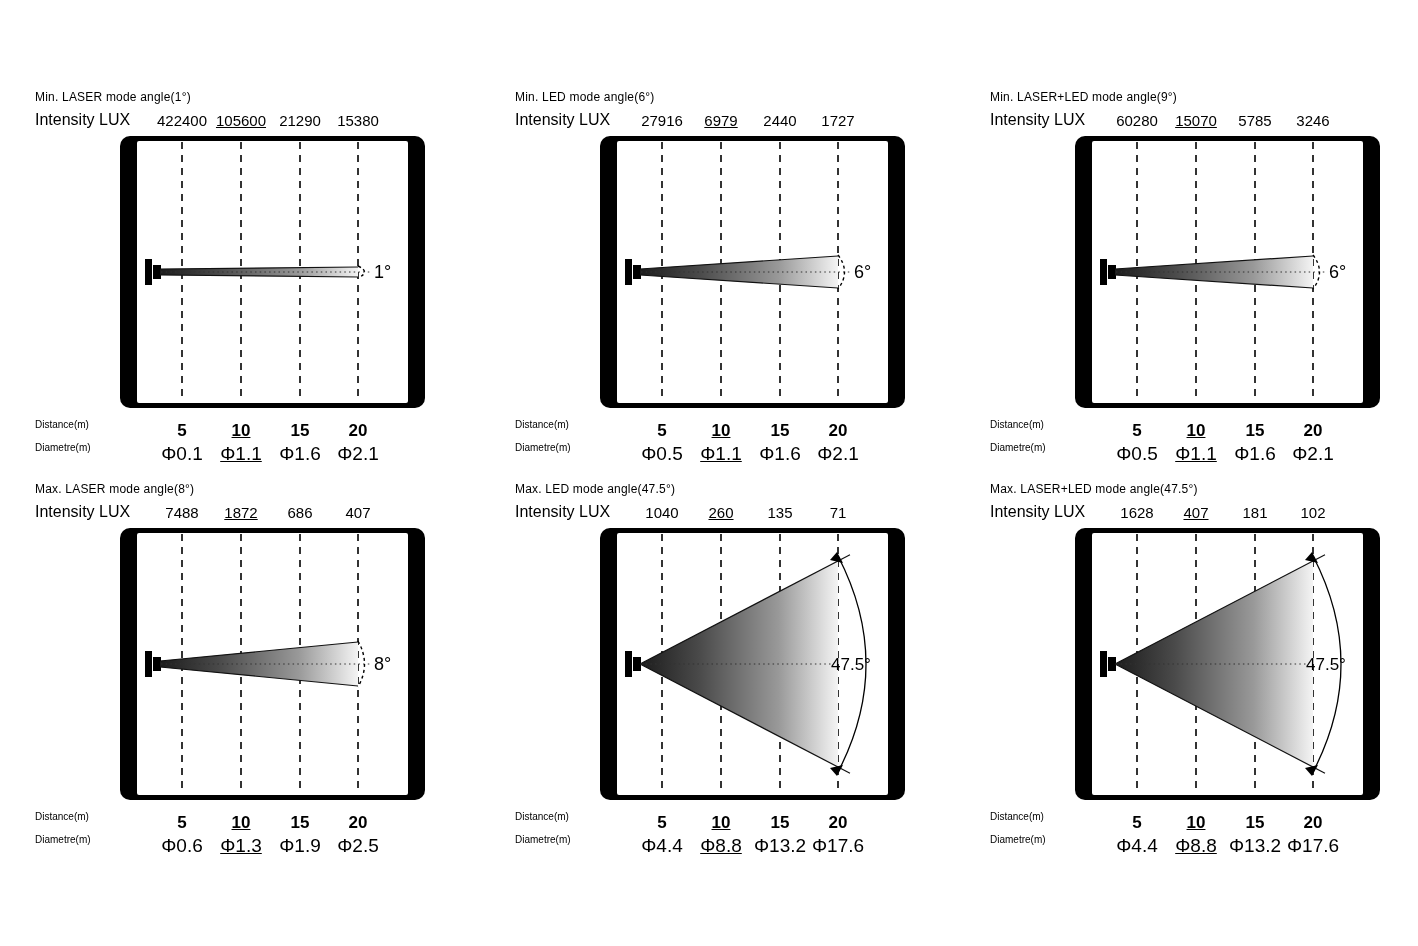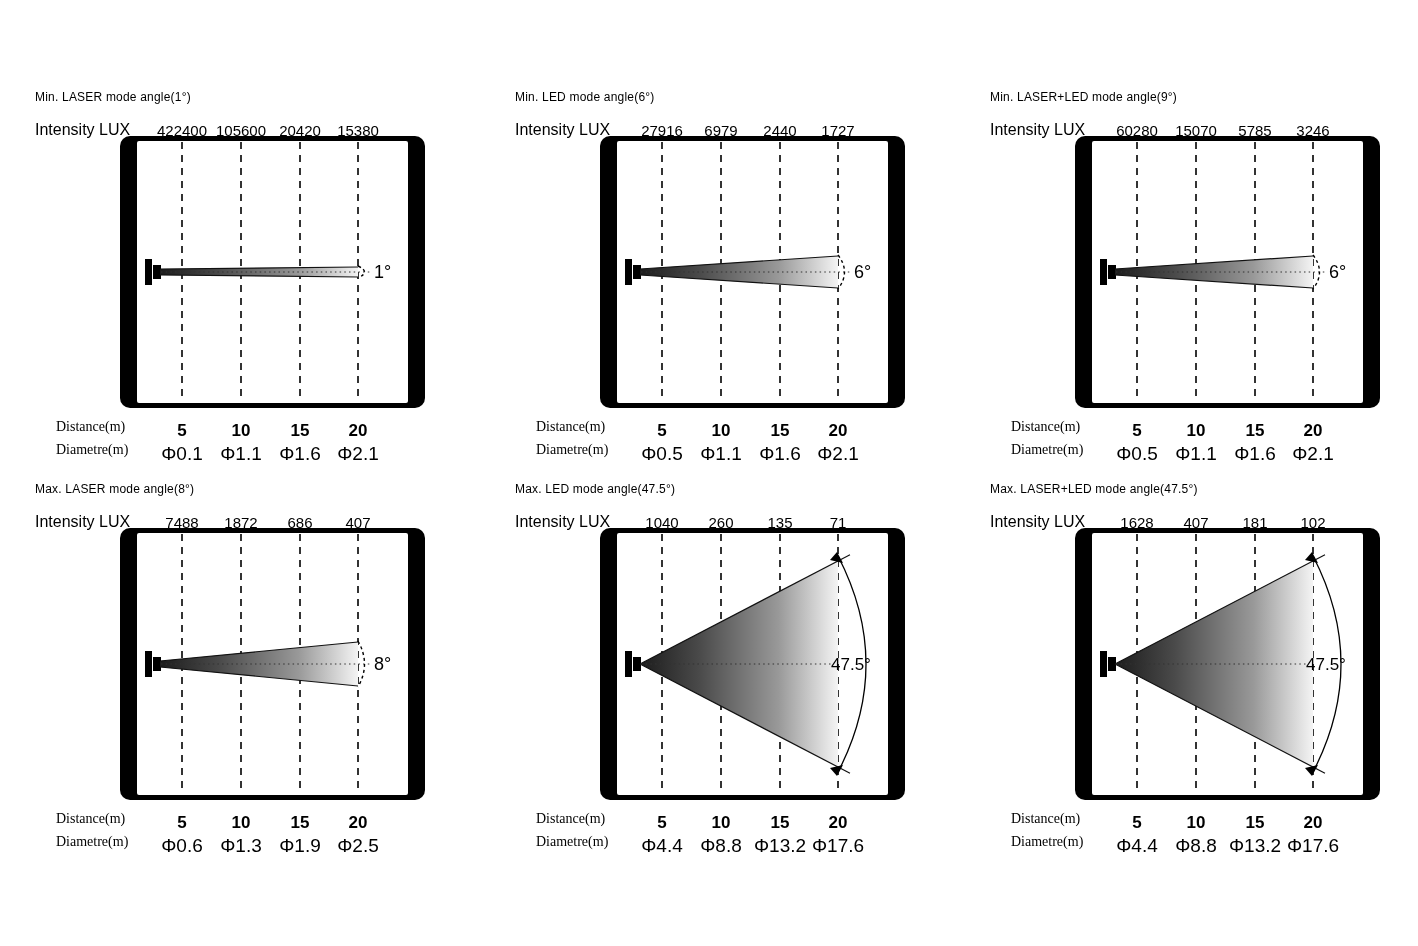--- a/index.html
+++ b/index.html
@@ -7,42 +7,42 @@
     width:1418px;height:946px;position:relative;background:#ffffff;
     font-family:"Liberation Sans", sans-serif;color:#000;
     -webkit-font-smoothing:antialiased;
   }
   .panel{position:absolute;width:470px;height:382px;}
   .title{
     position:absolute;left:0;top:0;font-size:12px;letter-spacing:.2px;
     white-space:nowrap;
   }
   .row{position:absolute;left:0;width:470px;height:20px;}
-  .lux-row{top:31px;}
+  .lux-row{top:21px;}
   .dist-row{top:329px;}
   .diam-row{top:352px;}
   .row .label{position:absolute;left:0;top:0;font-size:16px;white-space:nowrap;}
-  .dist-row .label,.diam-row .label{left:21px;font-size:14px;font-family:Liberation Serif, serif;}
+  .dist-row .label,.diam-row .label{left:0;font-size:10px;}
   .cell{position:absolute;top:1px;width:84px;text-align:center;font-size:15px;white-space:nowrap;}
-  .c1{left:105px;}.c2{left:164px;}.c3{left:223px;}.c4{left:281px;}
+  .c1{left:105px;}.c2{left:164px;text-decoration:underline;}.c3{left:223px;}.c4{left:281px;}
   .dist-row .cell{font-size:17px;font-weight:bold;top:2px;}
   .diam-row .cell{font-size:19px;}
   svg.diagram{position:absolute;left:0;top:46px;}
   svg text{font-family:"Liberation Sans", sans-serif;fill:#000;}
 </style>
 </head>
 <body>
 
 <section class="panel" style="left:35px;top:90px">
   <div class="title">Min. LASER mode angle(1°)</div>
   <div class="row lux-row">
     <span class="label">Intensity LUX</span>
     <span class="cell c1">422400</span>
     <span class="cell c2">105600</span>
-    <span class="cell c3">20420</span>
+    <span class="cell c3">21290</span>
     <span class="cell c4">15380</span>
   </div>
   <svg class="diagram" width="470" height="272">
     <defs>
         <linearGradient id="grad0" x1="0" y1="0" x2="1" y2="0">
       <stop offset="0" stop-color="#1c1c1c"></stop>
           <stop offset="0.3" stop-color="#4a4a4a"></stop>
       <stop offset="0.7" stop-color="#999999"></stop>
           <stop offset="1" stop-color="#f4f4f4"></stop>
     </linearGradient>

